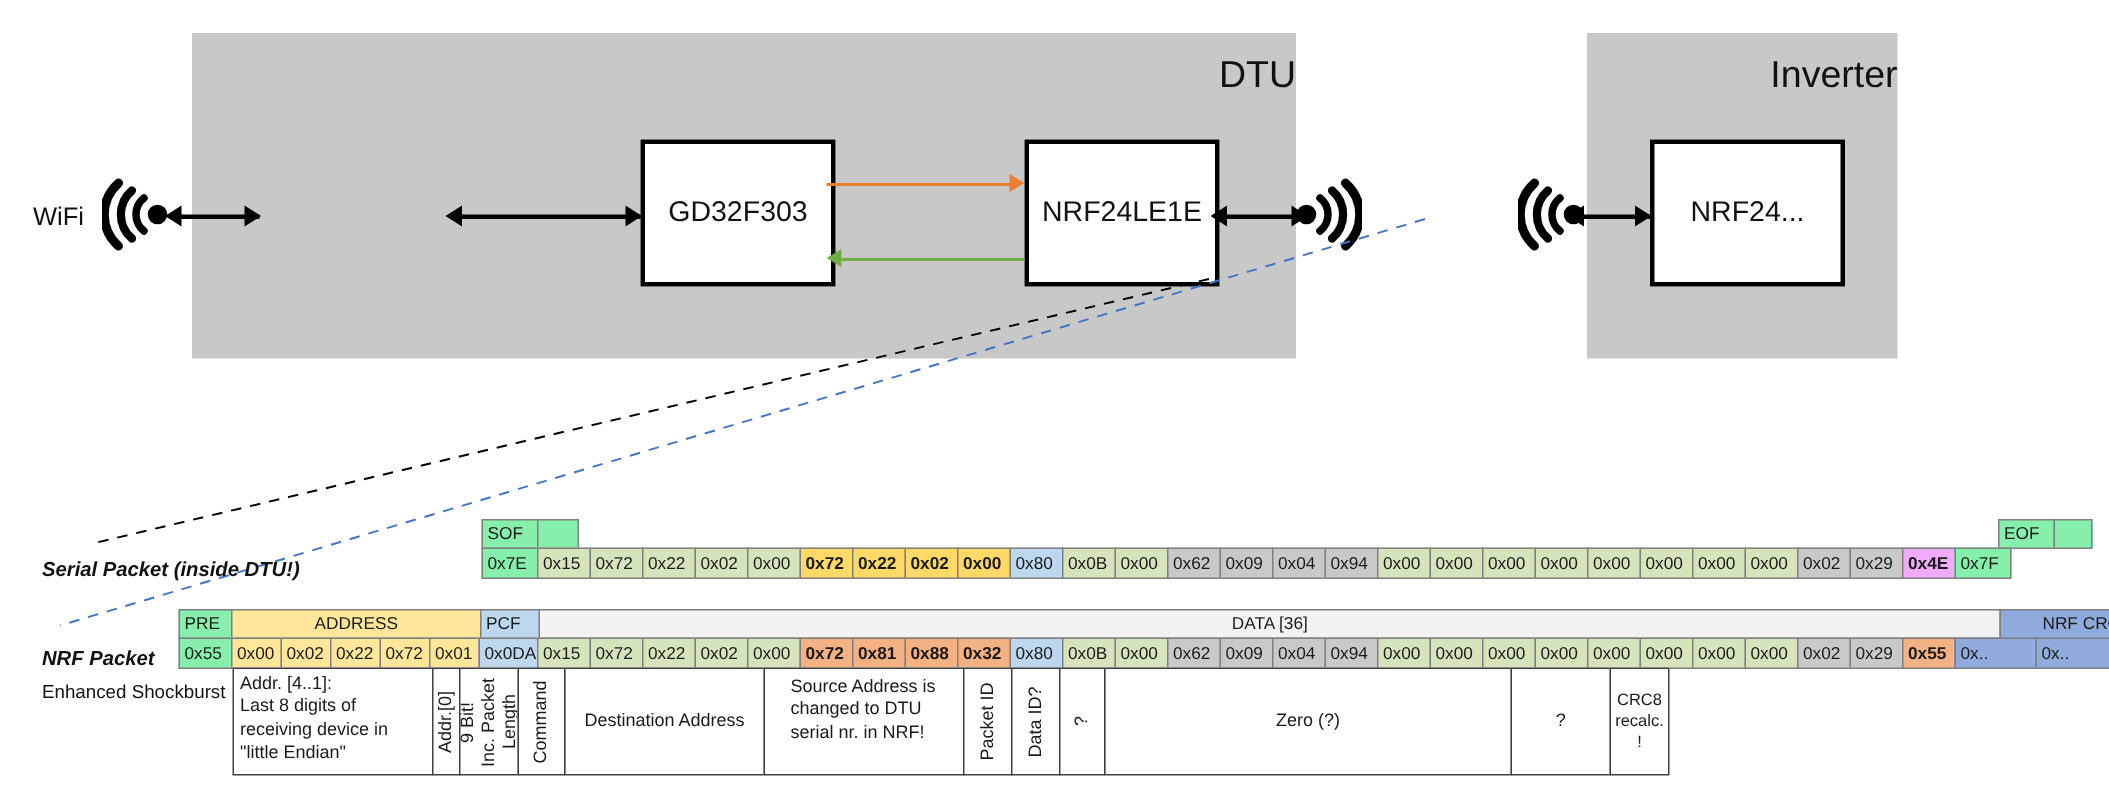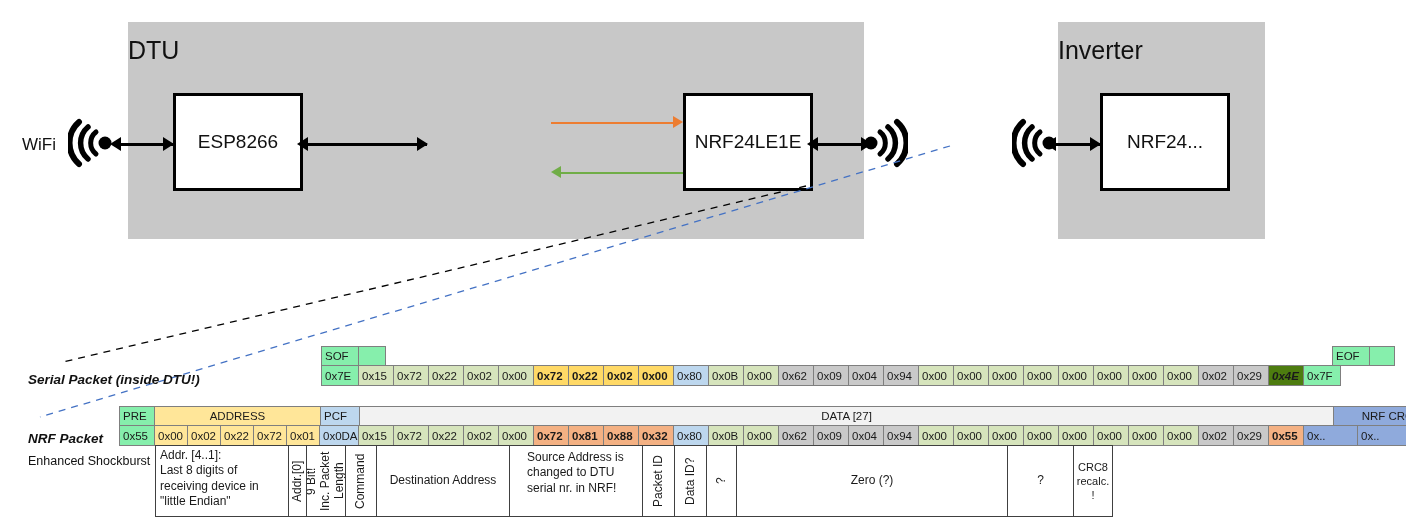--- a/index.html
+++ b/index.html
@@ -9,21 +9,21 @@
     color:#1a1a1a;
   }
 
   
   #top-diagram{position:absolute;left:0;top:0;width:1406px;height:270px;}
 
   .enclosure{
     position:absolute;background:#c8c8c8;
   }
   .enclosure-title{
-    position:absolute;left:0;right:0;top:14px;text-align:left;
+    position:absolute;left:0;right:0;top:14px;text-align:right;
     font-size:25px;color:#111;
   }
   .chip{
     position:absolute;background:#ffffff;border:3px solid #000;
     display:flex;align-items:center;justify-content:center;
     font-size:19px;color:#111;
   }
 
   
   .hline{position:absolute;height:0;border-top:3px solid #000;}
@@ -59,21 +59,21 @@
     white-space:nowrap;
     background:#ffffff;
     overflow:hidden;
   }
   .cell.ctr{justify-content:center;padding-left:0;}
   .cell.bold{font-weight:bold;}
 
   
   .c-gray{background:#86efac;}
   .c-green{background:#d6e4bc;}
-  .c-gold{background:#4d7c0f;font-style:italic;}
+  .c-gold{background:#f0abfc;}
   .c-gold-l{background:#ffd966;}
   .c-yellow{background:#ffe699;}
   .c-blue{background:#bdd7ee;}
   .c-blue-d{background:#8faadc;}
   .c-salmon{background:#f4b183;}
   .c-salmon-l{background:#f8cbad;}
   .c-gray-l{background:#c9c9c9;}
   .c-head{background:#f2f2f2;}
 
   
@@ -100,21 +100,21 @@
 <div id="top-diagram">
 
   <div class="enclosure" style="left:128px;top:22px;width:736px;height:217px;">
     <div class="enclosure-title">DTU</div>
   </div>
 
   <div class="enclosure" style="left:1058px;top:22px;width:207px;height:217px;">
     <div class="enclosure-title">Inverter</div>
   </div>
 
-  <div class="chip" style="left:173px;top:93px;width:124px;height:92px;">ESP8266</div>
+  <div class="chip" style="left:427px;top:93px;width:124px;height:92px;">GD32F303</div>
   <div class="chip" style="left:683px;top:93px;width:124px;height:92px;">NRF24LE1E</div>
   <div class="chip" style="left:1100px;top:93px;width:124px;height:92px;">NRF24...</div>
 
   <div class="wifi-label" style="left:22px;top:135px;">WiFi</div>
   <div class="wifi-icon" style="left:68px;top:118px;">
     <svg width="48" height="50" viewBox="0 0 48 50">
       <circle cx="37" cy="25" r="6.5" fill="#000"></circle>
       <path d="M28 14 A14 14 0 0 0 28 36" stroke="#000" stroke-width="5" fill="none" stroke-linecap="round"></path>
       <path d="M20 9 A21 21 0 0 0 20 41" stroke="#000" stroke-width="5.5" fill="none" stroke-linecap="round"></path>
       <path d="M11 4 A28 28 0 0 0 11 46" stroke="#000" stroke-width="6" fill="none" stroke-linecap="round"></path>
@@ -213,21 +213,21 @@
         <div class="cell c-gray-l" style="width: 36px; height: 21px;">0x29</div>
         <div class="cell c-gold bold" style="width: 36px; height: 21px;">0x4E</div>
       </div>
     <div class="cell c-gray" style="width:38px;height:21px;">0x7F</div>
   </div>
 
   <div class="cellrow" style="left:120px;top:66px;">
     <div class="cell ctr c-gray" style="width:36px;height:20px;justify-content:flex-start;padding-left:3px;">PRE</div>
     <div class="cell ctr c-yellow" style="width:167px;height:20px;">ADDRESS</div>
     <div class="cell c-blue" style="width:40px;height:20px;">PCF</div>
-    <div class="cell ctr c-head" style="width:975px;height:20px;">DATA [27]</div>
+    <div class="cell ctr c-head" style="width:975px;height:20px;">DATA [36]</div>
     <div class="cell ctr c-blue-d" style="width:109px;height:20px;">NRF CRC</div>
   </div>
 
   <div class="cellrow" style="left:120px;top:85px;">
     <div class="cell c-gray" style="width:36px;height:21px;">0x55</div>
     <div id="nrf-address-bytes" style="display:flex;">
         <div class="cell c-yellow" style="width: 34px; height: 21px;">0x00</div>
         <div class="cell c-yellow" style="width: 34px; height: 21px;">0x02</div>
         <div class="cell c-yellow" style="width: 34px; height: 21px;">0x22</div>
         <div class="cell c-yellow" style="width: 34px; height: 21px;">0x72</div>

